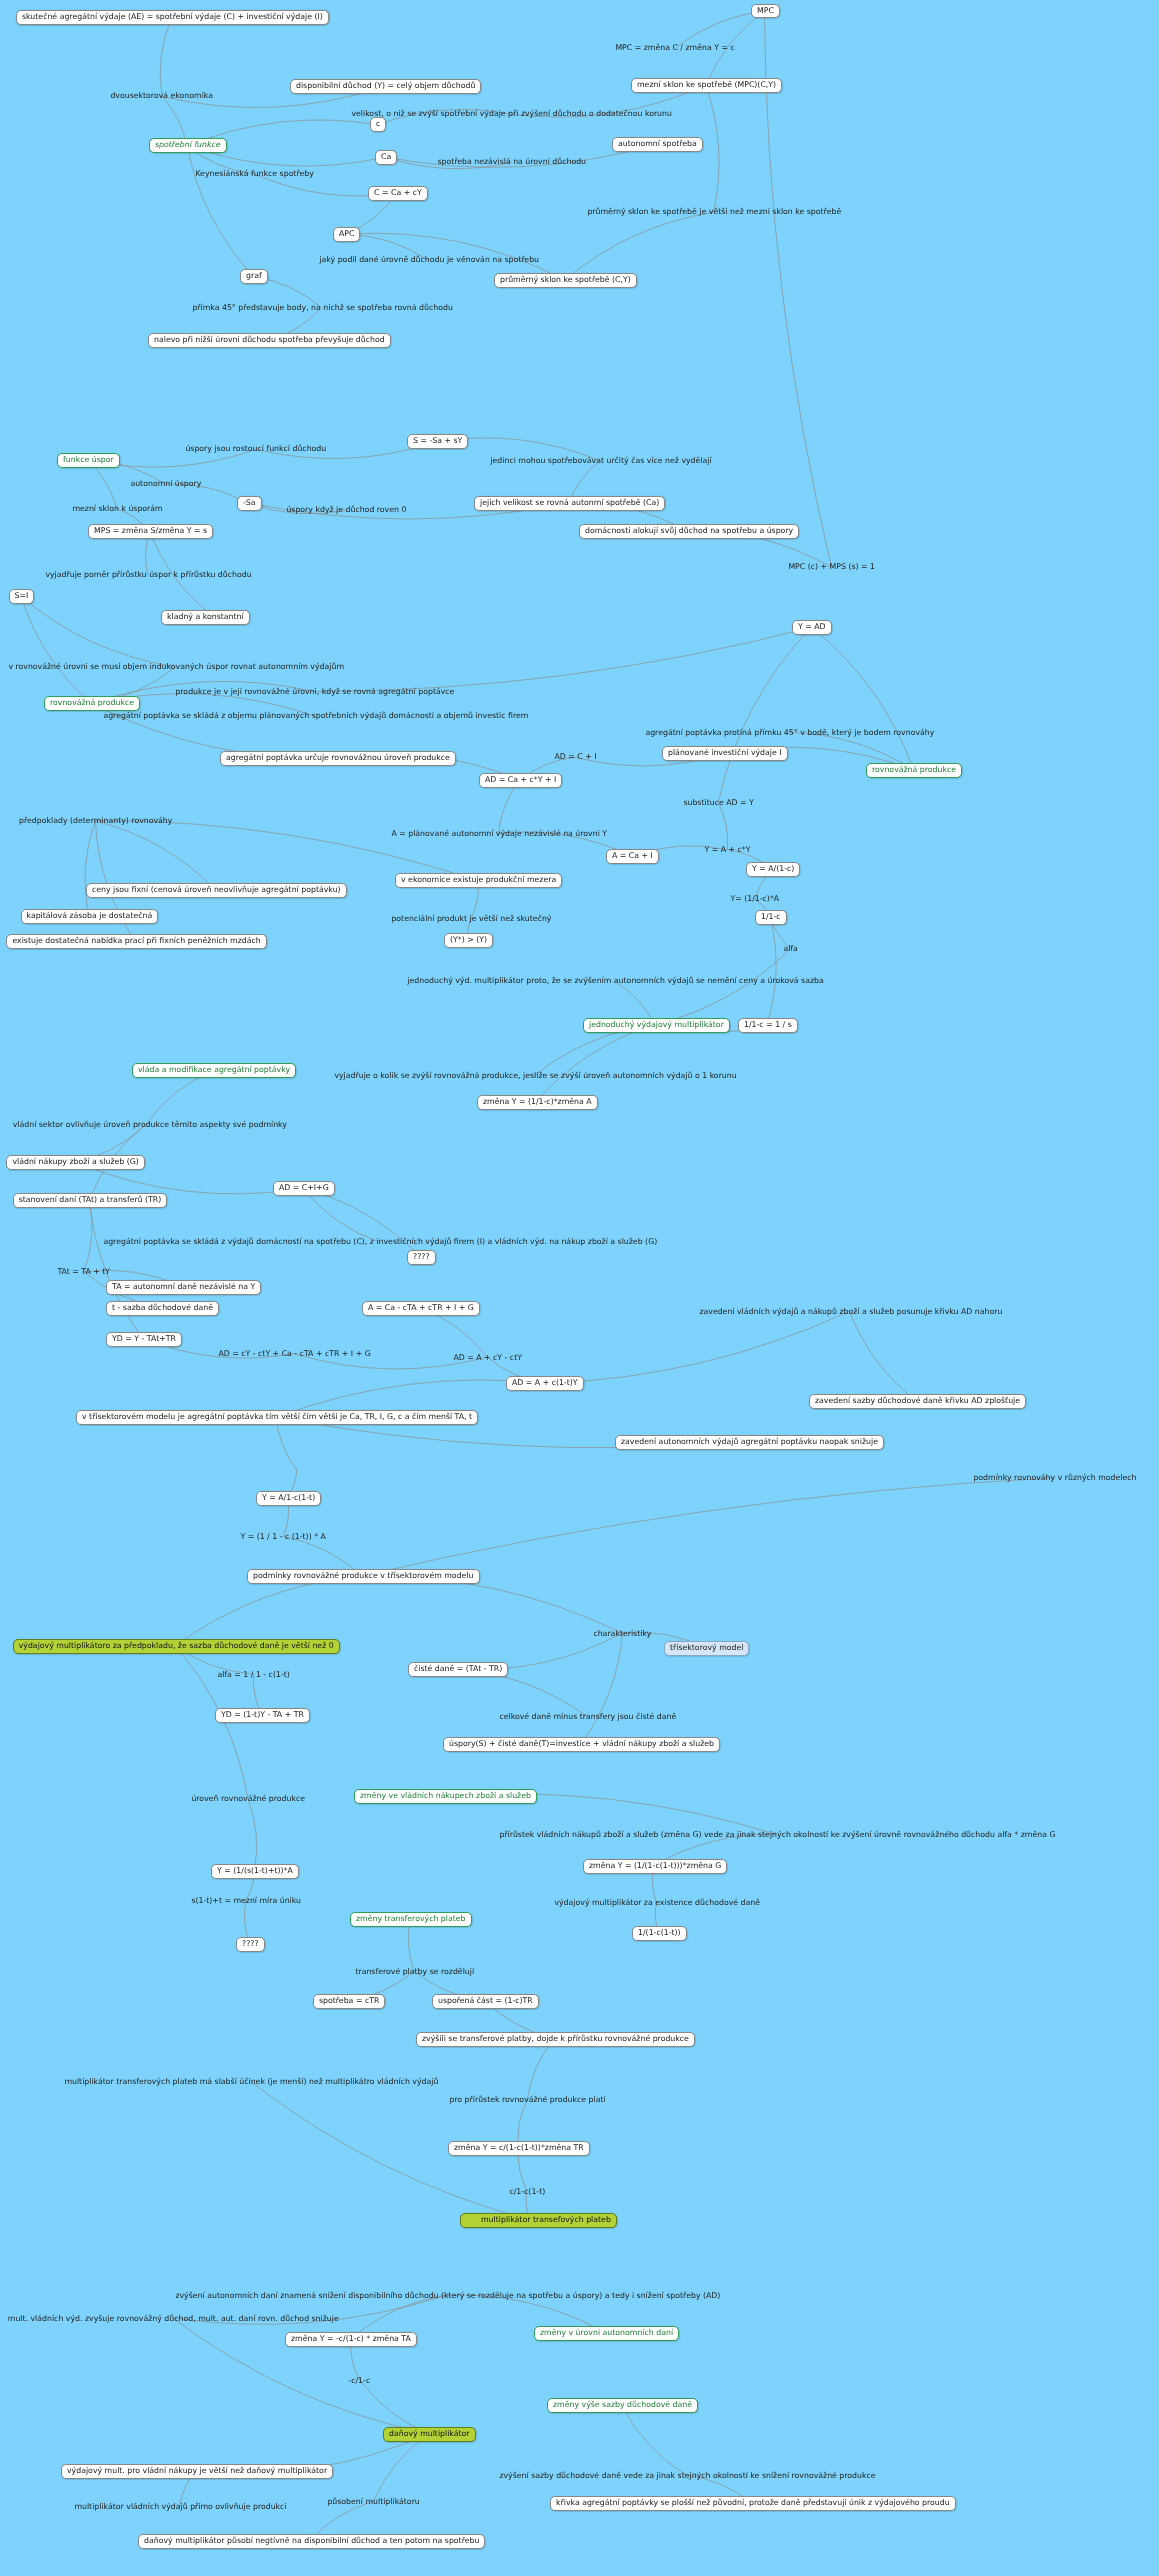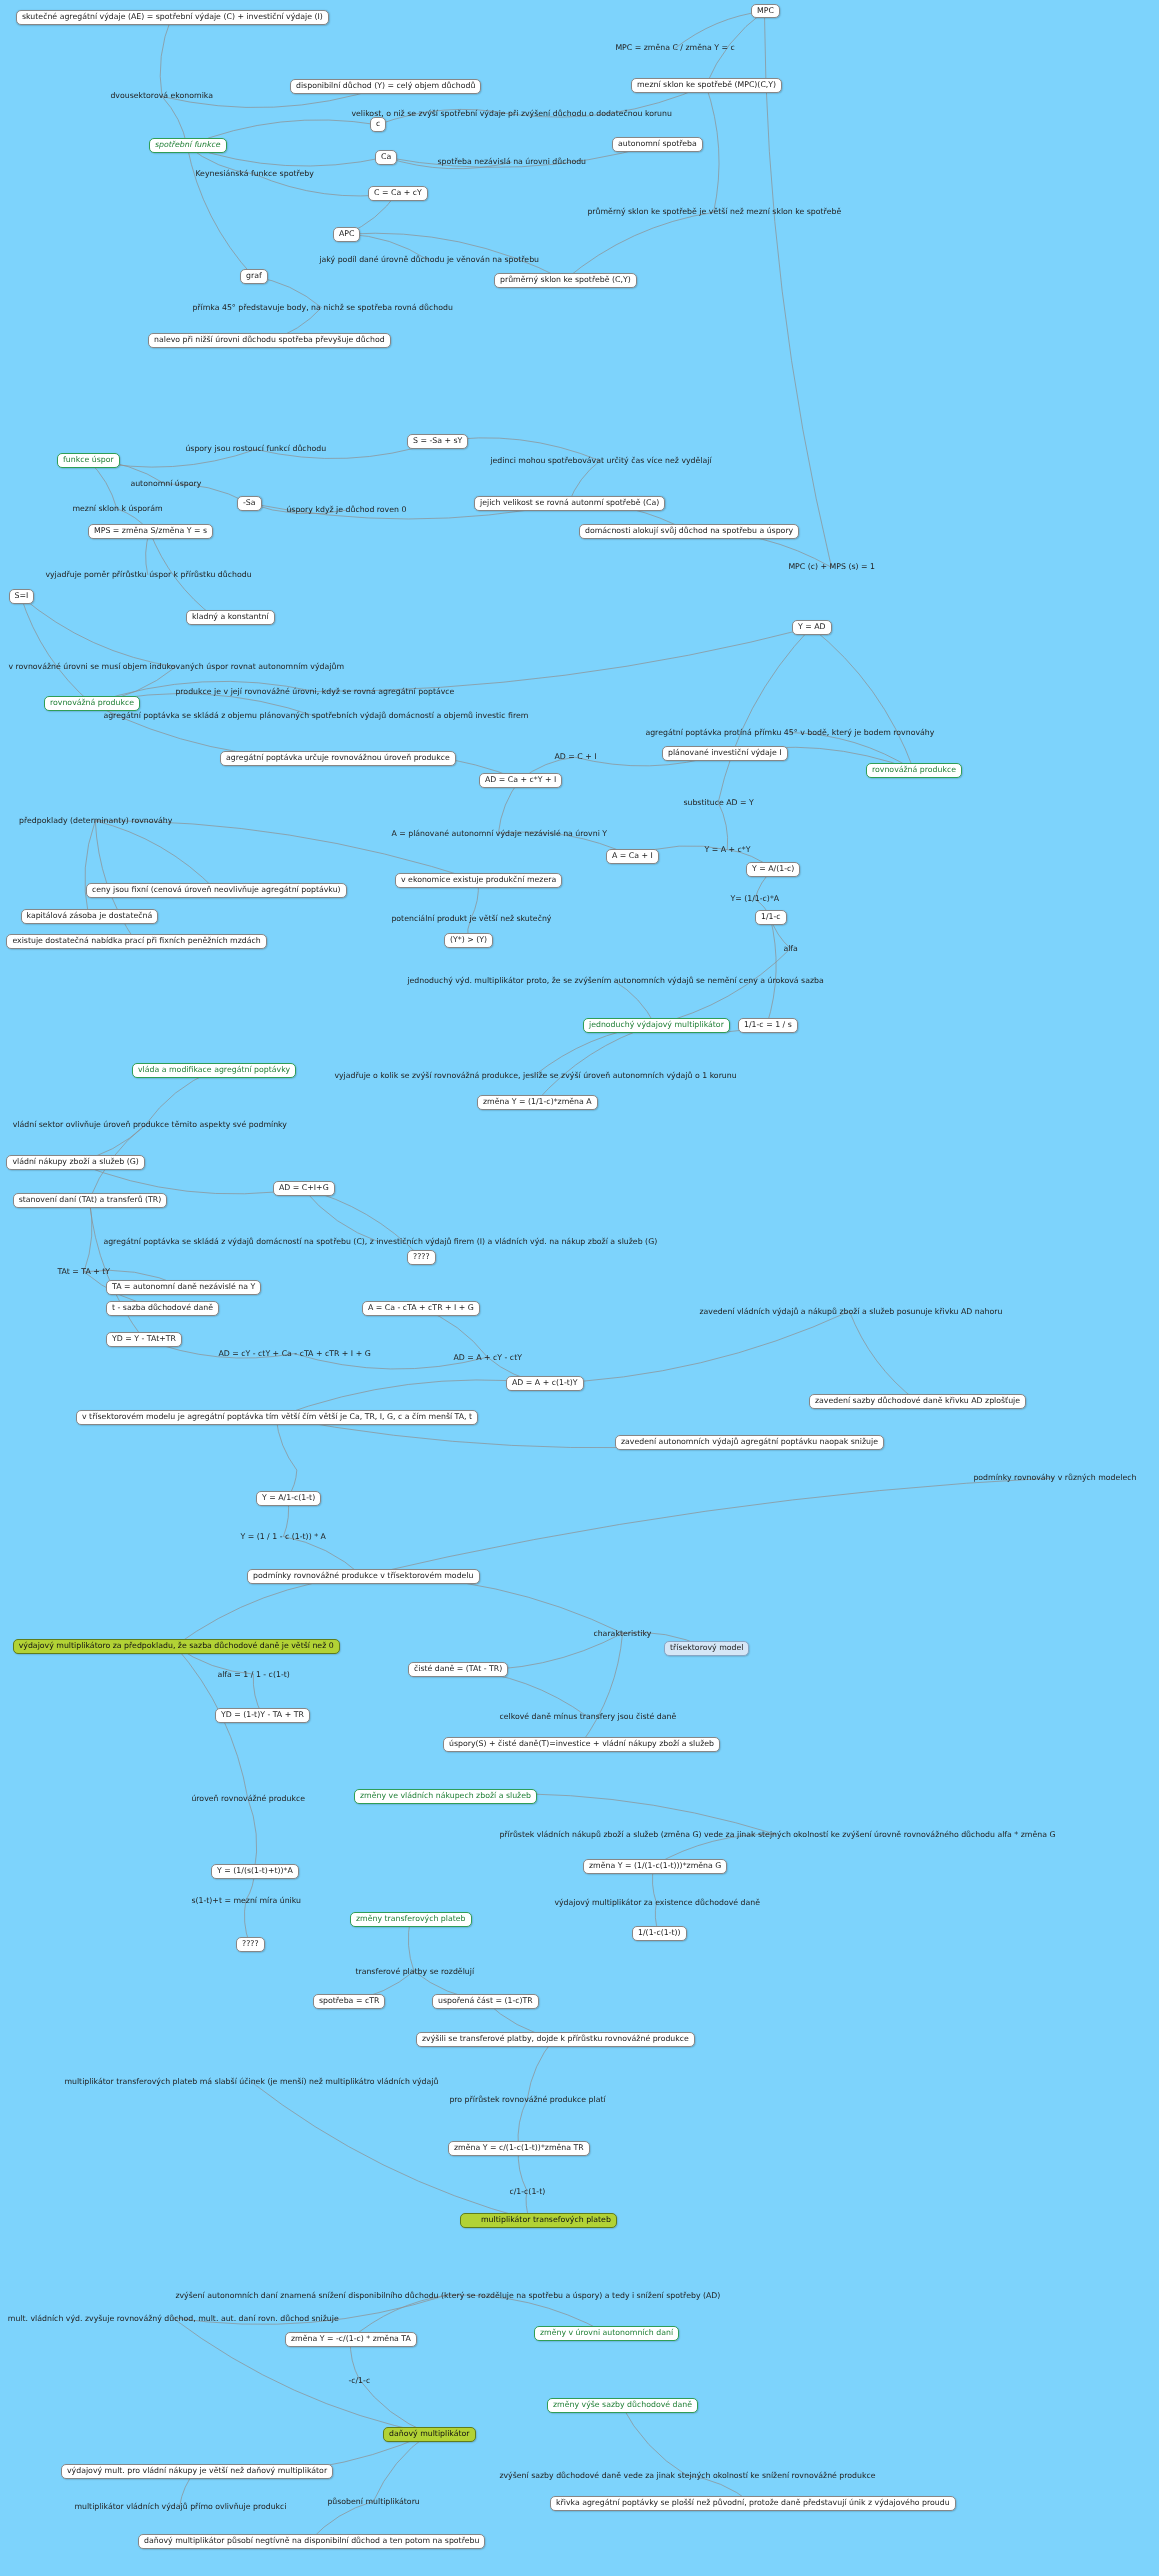--- a/index.html
+++ b/index.html
@@ -193,21 +193,21 @@
     <div class="node text" style="left: 129px; top: 478px;">autonomní úspory</div>
     <div class="node text" style="left: 71px; top: 503px;">mezní sklon k úsporám</div>
     <div class="node box" style="left: 237px; top: 496px;">-Sa</div>
     <div class="node text" style="left: 285px; top: 504px;">úspory když je důchod roven 0</div>
     <div class="node box" style="left: 474px; top: 496px;">jejich velikost se rovná autonmí spotřebě (Ca)</div>
     <div class="node box" style="left: 88px; top: 524px;">MPS = změna S/změna Y = s</div>
     <div class="node box" style="left: 579px; top: 524px;">domácnosti alokují svůj důchod na spotřebu a úspory</div>
     <div class="node text" style="left: 44px; top: 569px;">vyjadřuje poměr přírůstku úspor k přírůstku důchodu</div>
     <div class="node text" style="left: 787px; top: 561px;">MPC (c) + MPS (s) = 1</div>
     <div class="node box" style="left: 8.5px; top: 589px;">S=I</div>
-    <div class="node box" style="left: 186px; top: 610px;">kladný a konstantní</div>
+    <div class="node box" style="left: 161px; top: 610px;">kladný a konstantní</div>
     <div class="node box" style="left: 792px; top: 620px;">Y = AD</div>
     <div class="node text" style="left: 7px; top: 661px;">v rovnovážné úrovni se musí objem indukovaných úspor rovnat autonomním výdajům</div>
     <div class="node text" style="left: 174px; top: 686px;">produkce je v její rovnovážné úrovni, když se rovná agregátní poptávce</div>
     <div class="node green" style="left: 44px; top: 696px;">rovnovážná produkce</div>
     <div class="node text" style="left: 102px; top: 710px;">agregátní poptávka se skládá z  objemu plánovaných spotřebních výdajů domácností a objemů investic firem</div>
     <div class="node text" style="left: 644px; top: 727px;">agregátní poptávka protíná přímku 45° v bodě, který je bodem rovnováhy</div>
     <div class="node text" style="left: 553px; top: 751px;">AD = C + I</div>
     <div class="node box" style="left: 220px; top: 751px;">agregátní poptávka určuje rovnovážnou úroveň produkce</div>
     <div class="node box" style="left: 662px; top: 746px;">plánované investiční výdaje I</div>
     <div class="node green" style="left: 866px; top: 763px;">rovnovážná produkce</div>

